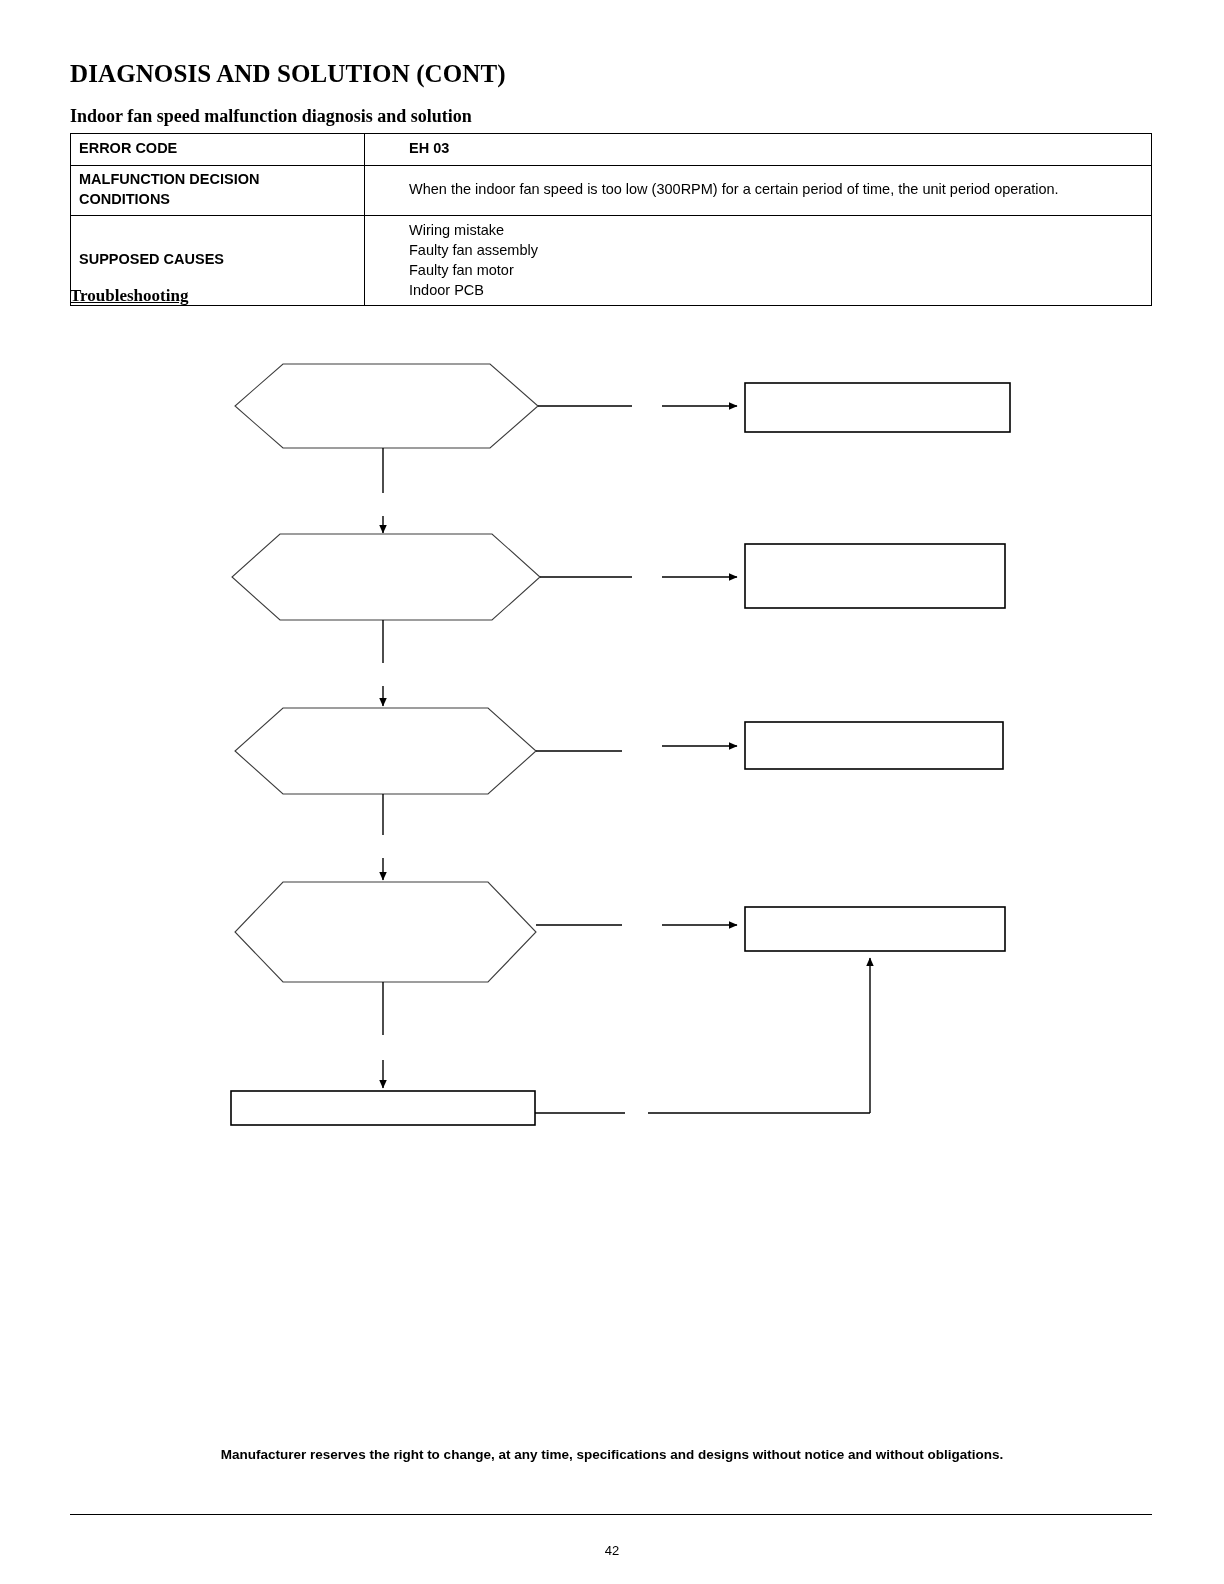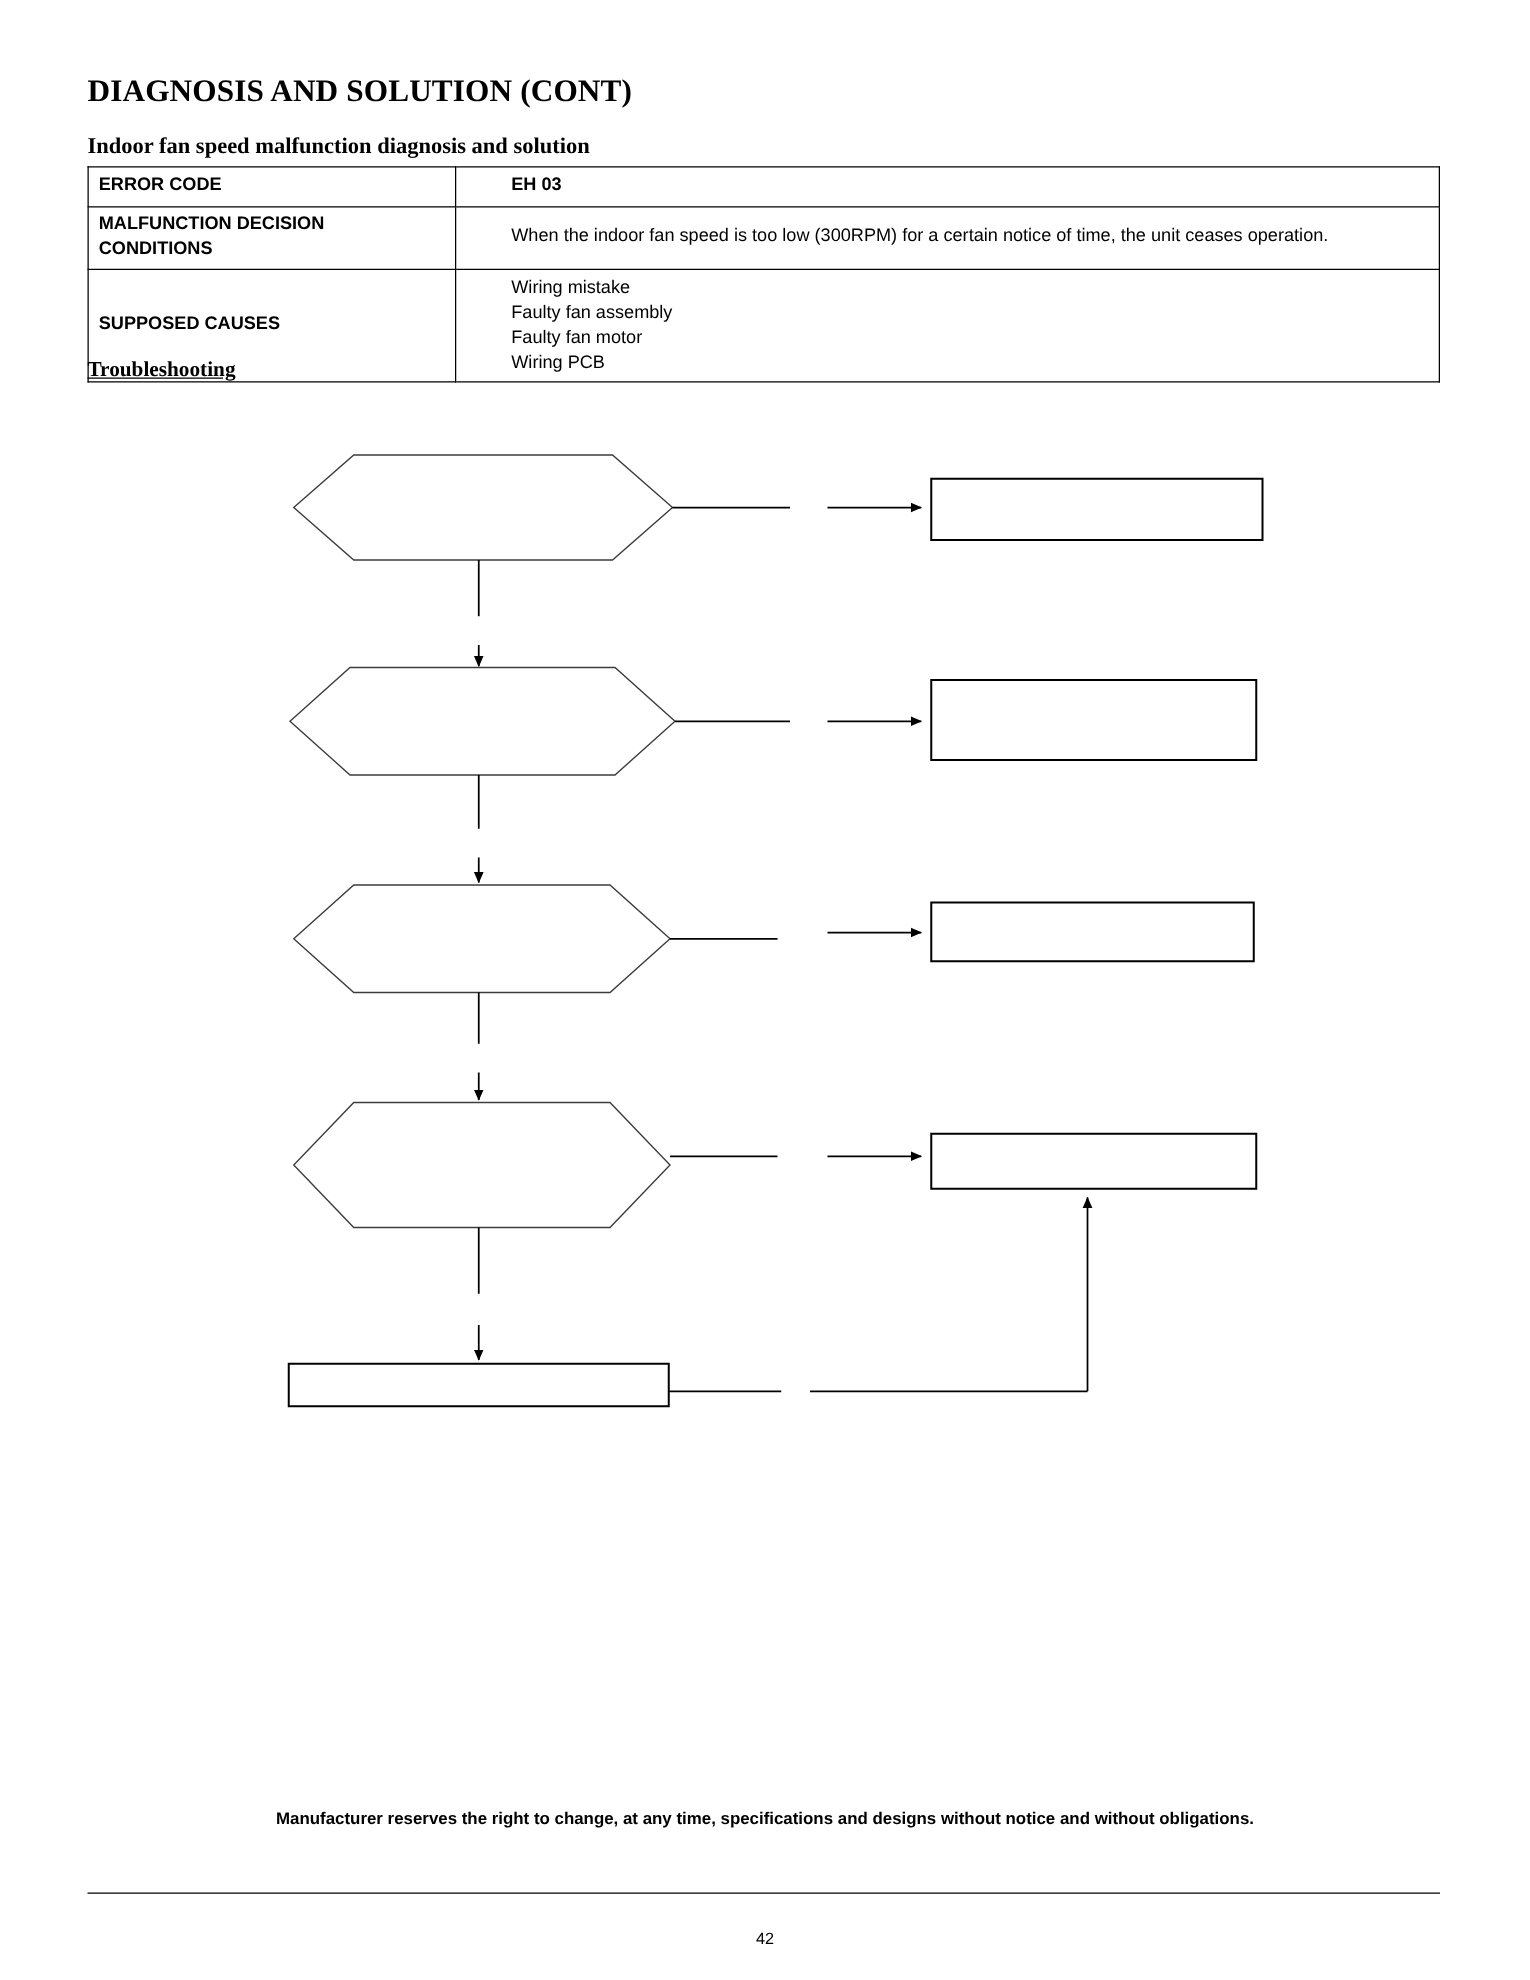--- a/index.html
+++ b/index.html
@@ -150,30 +150,30 @@
     <tbody>
       <tr class="row-code">
         <td class="label">ERROR CODE</td>
         <td class="value strong">EH 03</td>
       </tr>
       <tr class="row-cond">
         <td class="label">
           <div>MALFUNCTION DECISION</div>
           <div>CONDITIONS</div>
         </td>
-        <td class="value">When the indoor fan speed is too low (300RPM) for a certain notice of time, the unit ceases operation.</td>
+        <td class="value">When the indoor fan speed is too low (300RPM) for a certain period of time, the unit period operation.</td>
       </tr>
       <tr class="row-cause">
         <td class="label">SUPPOSED CAUSES</td>
         <td class="value">
           <ul class="causes-list">
             <li>Wiring mistake</li>
             <li>Faulty fan assembly</li>
             <li>Faulty fan motor</li>
-            <li>Wiring PCB</li>
+            <li>Indoor PCB</li>
           </ul>
         </td>
       </tr>
     </tbody>
   </table>
 
   <div class="troubleshooting-title">Troubleshooting</div>
 
   <div class="flow">
     <svg width="1224" height="830" viewBox="0 0 1224 830" xmlns="http://www.w3.org/2000/svg">

